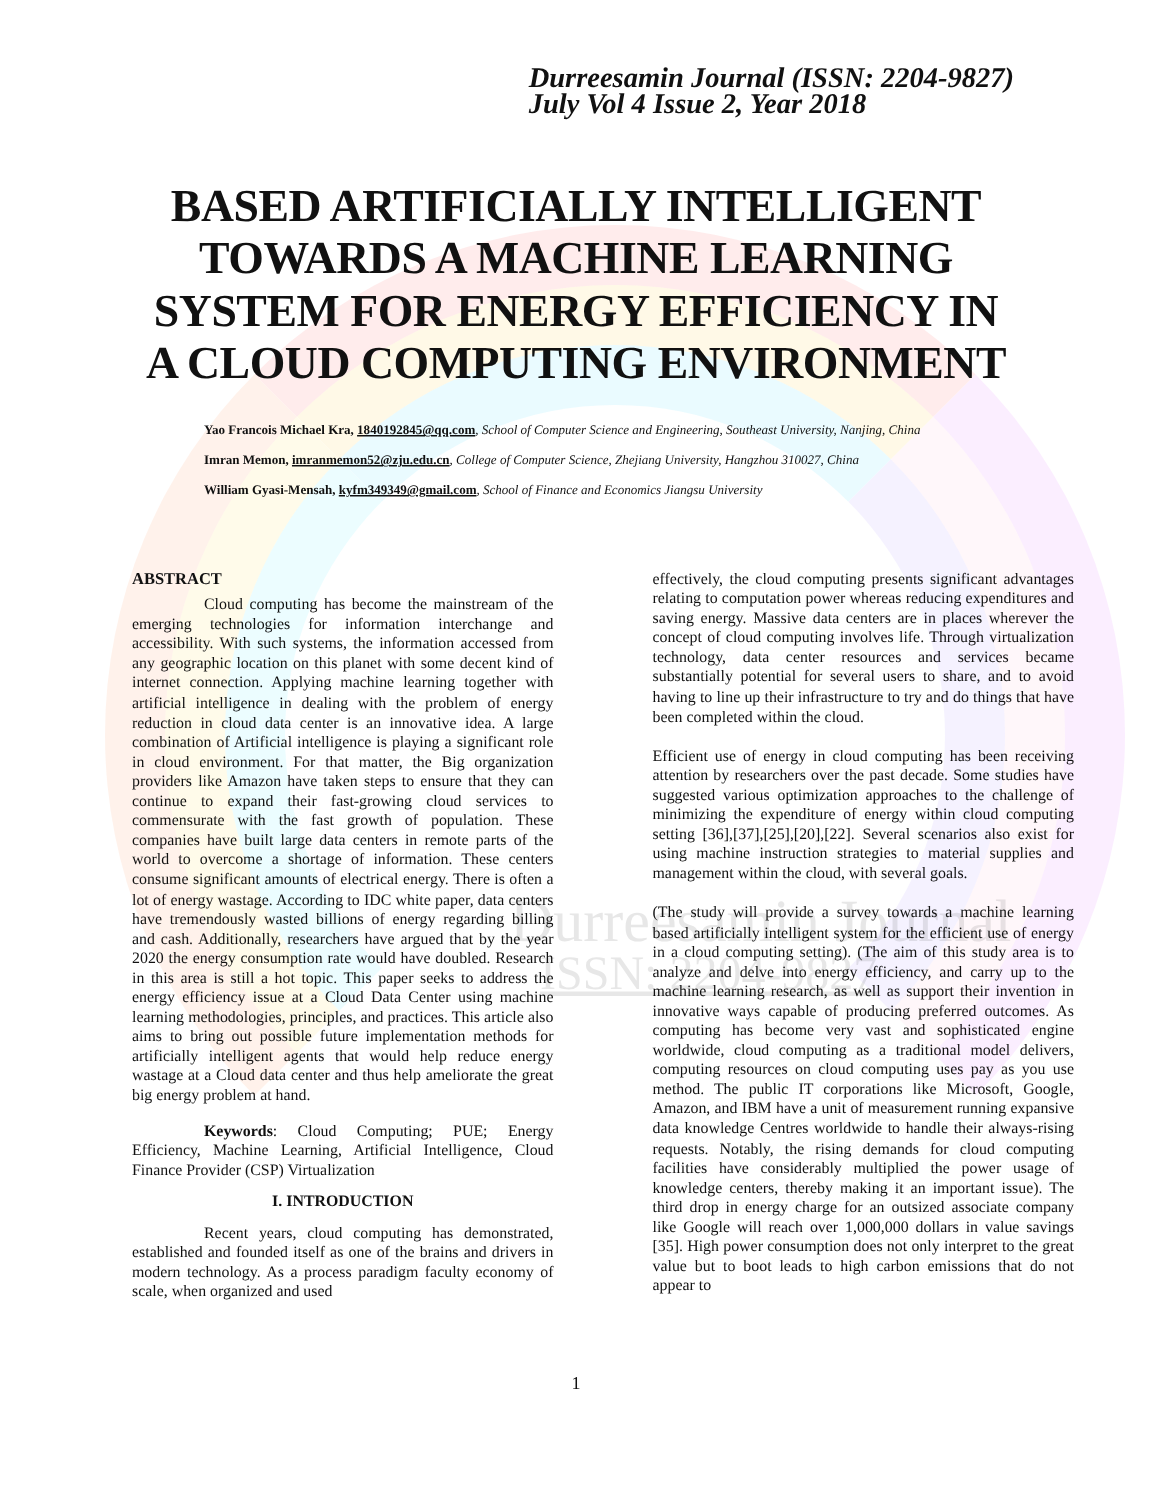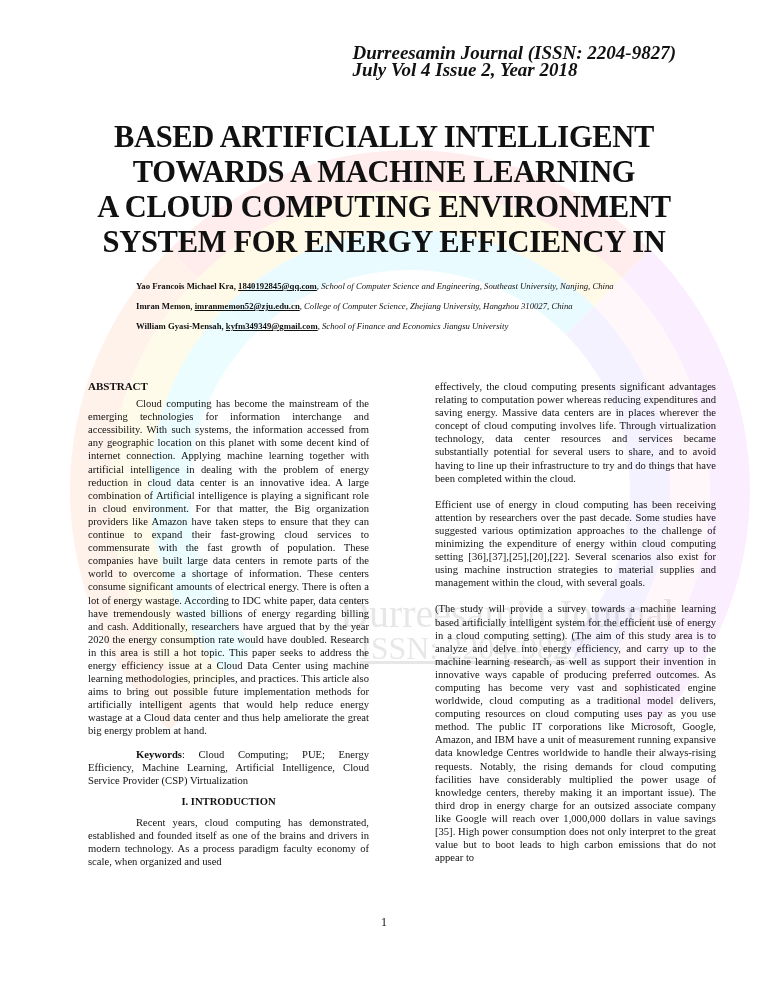--- a/index.html
+++ b/index.html
@@ -62,40 +62,40 @@
 <div class="wm-text" style="left:360px;top:630px;font-size:32px;text-decoration:underline;">ISSN: 2204-9827</div>
 
 <div class="header-info">
   <div>Durreesamin Journal (ISSN: 2204-9827)</div>
   <div>July Vol 4 Issue 2, Year 2018</div>
 </div>
 
 <div class="title">
   <div>BASED ARTIFICIALLY INTELLIGENT</div>
   <div>TOWARDS A MACHINE LEARNING</div>
+  <div>SYSTEM FOR ENERGY EFFICIENCY IN</div>
   <div>A CLOUD COMPUTING ENVIRONMENT</div>
-  <div>SYSTEM FOR ENERGY EFFICIENCY IN</div>
 </div>
 
 <div class="authors">
   <div class="author">
     <span class="name">Yao Francois Michael Kra, </span><span class="email">1840192845@qq.com</span><span class="aff">, School of Computer Science and Engineering, Southeast University, Nanjing, China</span>
   </div>
   <div class="author">
     <span class="name">Imran Memon, </span><span class="email">imranmemon52@zju.edu.cn</span><span class="aff">, College of Computer Science, Zhejiang University, Hangzhou 310027, China</span>
   </div>
   <div class="author">
     <span class="name">William Gyasi-Mensah, </span><span class="email">kyfm349349@gmail.com</span><span class="aff">, School of Finance and Economics Jiangsu University</span>
   </div>
 </div>
 
 <div class="col col-left">
   <p class="heading">ABSTRACT</p>
   <p class="indent" style="margin-top:4px;">Cloud computing has become the mainstream of the emerging technologies for information interchange and accessibility. With such systems, the information accessed from any geographic location on this planet with some decent kind of internet connection. Applying machine learning together with artificial intelligence in dealing with the problem of energy reduction in cloud data center is an innovative idea. A large combination of Artificial intelligence is playing a significant role in cloud environment. For that matter, the Big organization providers like Amazon have taken steps to ensure that they can continue to expand their fast-growing cloud services to commensurate with the fast growth of population. These companies have built large data centers in remote parts of the world to overcome a shortage of information. These centers consume significant amounts of electrical energy. There is often a lot of energy wastage. According to IDC white paper, data centers have tremendously wasted billions of energy regarding billing and cash. Additionally, researchers have argued that by the year 2020 the energy consumption rate would have doubled. Research in this area is still a hot topic. This paper seeks to address the energy efficiency issue at a Cloud Data Center using machine learning methodologies, principles, and practices. This article also aims to bring out possible future implementation methods for artificially intelligent agents that would help reduce energy wastage at a Cloud data center and thus help ameliorate the great big energy problem at hand.</p>
-  <p class="indent gap"><span class="kw-label">Keywords</span><span>: Cloud Computing; PUE; Energy Efficiency, Machine Learning, Artificial Intelligence, Cloud Service Provider (CSP) Virtualization</span></p>
+  <p class="indent gap"><span class="kw-label">Keywords</span><span>: Cloud Computing; PUE; Energy Efficiency, Machine Learning, Artificial Intelligence, Cloud Finance Provider (CSP) Virtualization</span></p>
   <p class="center-heading">I. INTRODUCTION</p>
   <p class="indent">Recent years, cloud computing has demonstrated, established and founded itself as one of the brains and drivers in modern technology. As a process paradigm faculty economy of scale, when organized and used</p>
 </div>
 
 <div class="col col-right">
   <p>effectively, the cloud computing presents significant advantages relating to computation power whereas reducing expenditures and saving energy. Massive data centers are in places wherever the concept of cloud computing involves life. Through virtualization technology, data center resources and services became substantially potential for several users to share, and to avoid having to line up their infrastructure to try and do things that have been completed within the cloud.</p>
   <p class="gap" style="margin-top:13px !important;">Efficient use of energy in cloud computing has been receiving attention by researchers over the past decade. Some studies have suggested various optimization approaches to the challenge of minimizing the expenditure of energy within cloud computing setting [36],[37],[25],[20],[22]. Several scenarios also exist for using machine instruction strategies to material supplies and management within the cloud, with several goals.</p>
   <p class="gap" style="margin-top:13px !important;">(The study will provide a survey towards a machine learning based artificially intelligent system for the efficient use of energy in a cloud computing setting). (The aim of this study area is to analyze and delve into energy efficiency, and carry up to the machine learning research, as well as support their invention in innovative ways capable of producing preferred outcomes. As computing has become very vast and sophisticated engine worldwide, cloud computing as a traditional model delivers, computing resources on cloud computing uses pay as you use method. The public IT corporations like Microsoft, Google, Amazon, and IBM have a unit of measurement running expansive data knowledge Centres worldwide to handle their always-rising requests. Notably, the rising demands for cloud computing facilities have considerably multiplied the power usage of knowledge centers, thereby making it an important issue). The third drop in energy charge for an outsized associate company like Google will reach over 1,000,000 dollars in value savings [35]. High power consumption does not only interpret to the great value but to boot leads to high carbon emissions that do not appear to</p>
 </div>
 

